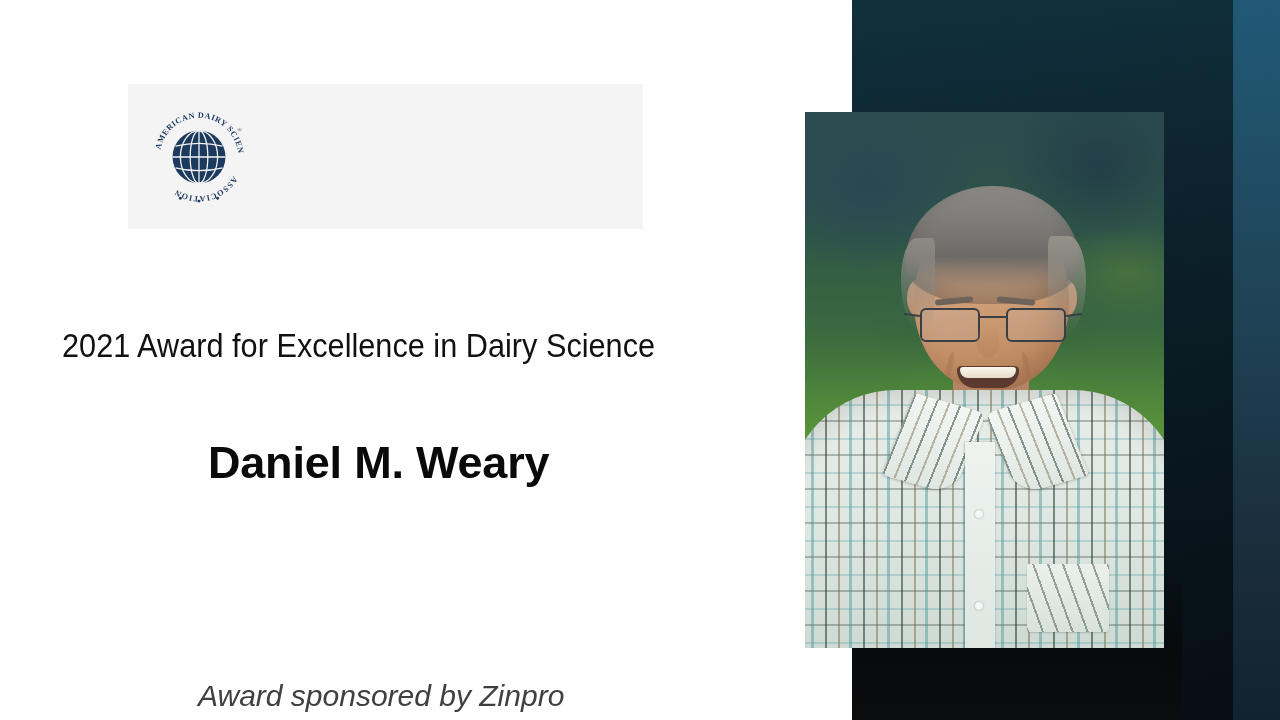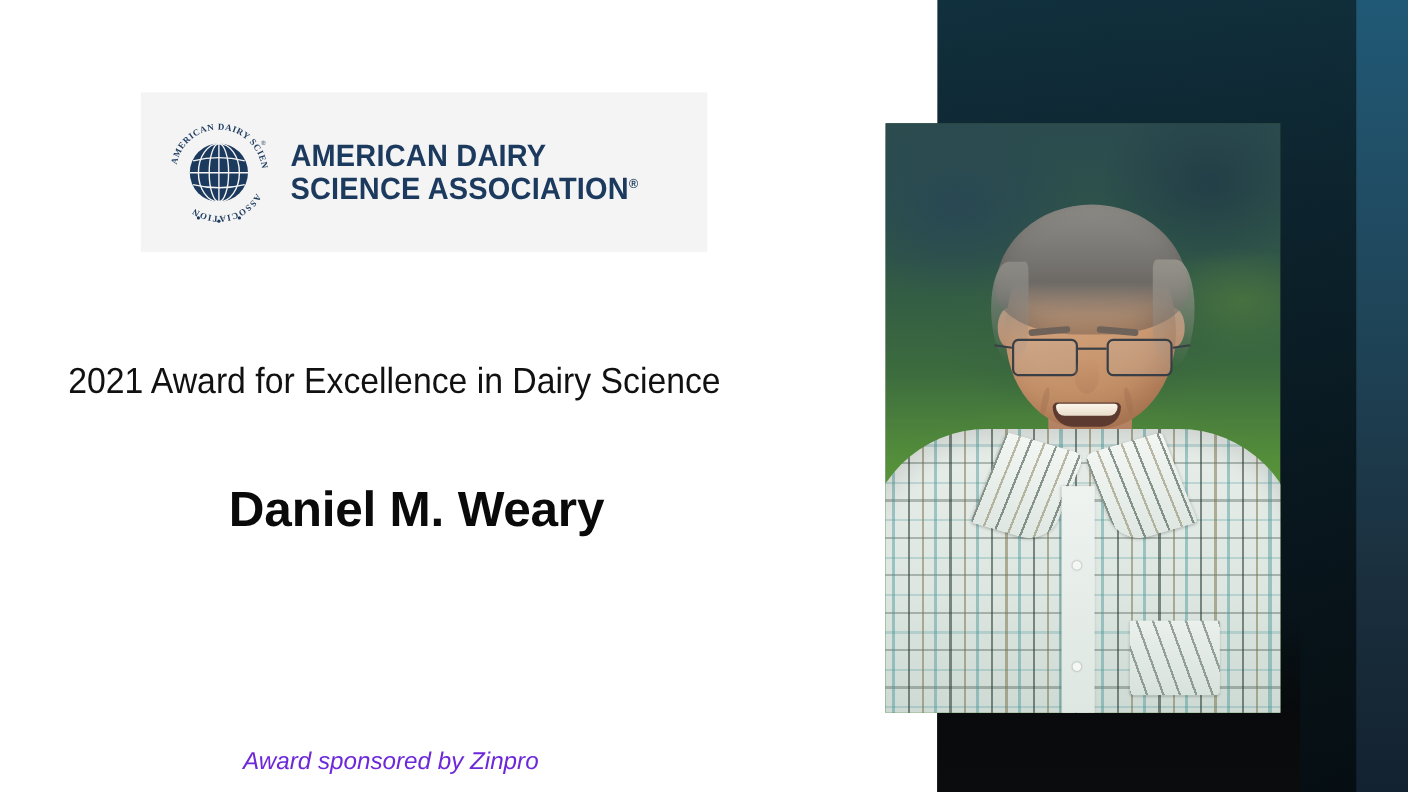--- a/index.html
+++ b/index.html
@@ -279,24 +279,24 @@
     left:208px; top:437px;
     font-size:45px;
     font-weight:700;
     color:#0a0a0a;
     letter-spacing:-0.2px;
     white-space:nowrap;
     text-align:center;
   }
   .sponsor-line {
     position:absolute;
-    left:221px; top:679px;
-    font-size:22px;
+    left:198px; top:679px;
+    font-size:30px;
     font-style:italic;
-    color:#6d28d9;
+    color:#404040;
     white-space:nowrap;
   }
 </style>
 </head>
 <body>
 
 <div id="slide">
 
   <div class="right-panel">
     <div class="panel-base"></div>
@@ -366,23 +366,19 @@
         <textPath href="#arcTop" startOffset="6%">AMERICAN DAIRY SCIENCE</textPath>
       </text>
       <text font-family="'Liberation Serif', serif" font-size="8.3" font-weight="700" fill="#1c3a5e" letter-spacing="0.9">
         <textPath href="#arcBot" startOffset="16%">ASSOCIATION</textPath>
       </text>
       <circle cx="50" cy="95" r="1.5" fill="#1c3a5e"></circle>
       <circle cx="31" cy="92" r="1.5" fill="#1c3a5e"></circle>
       <circle cx="69" cy="92" r="1.5" fill="#1c3a5e"></circle>
       <text x="89" y="24" font-family="'Liberation Serif', serif" font-size="6" fill="#1c3a5e">®</text>
     </svg>
-    <div class="logo-words">
-      <div class="logo-line">AMERICAN DAIRY</div>
-      <div class="logo-line"><span>SCIENCE ASSOCIATION</span><sup>®</sup></div>
-    </div>
   </div>
 
   <div class="award-title">2021 Award for Excellence in Dairy Science</div>
   <div class="recipient-name">Daniel M. Weary</div>
   <div class="sponsor-line">Award sponsored by Zinpro</div>
 
 </div>
 
 </body></html>

